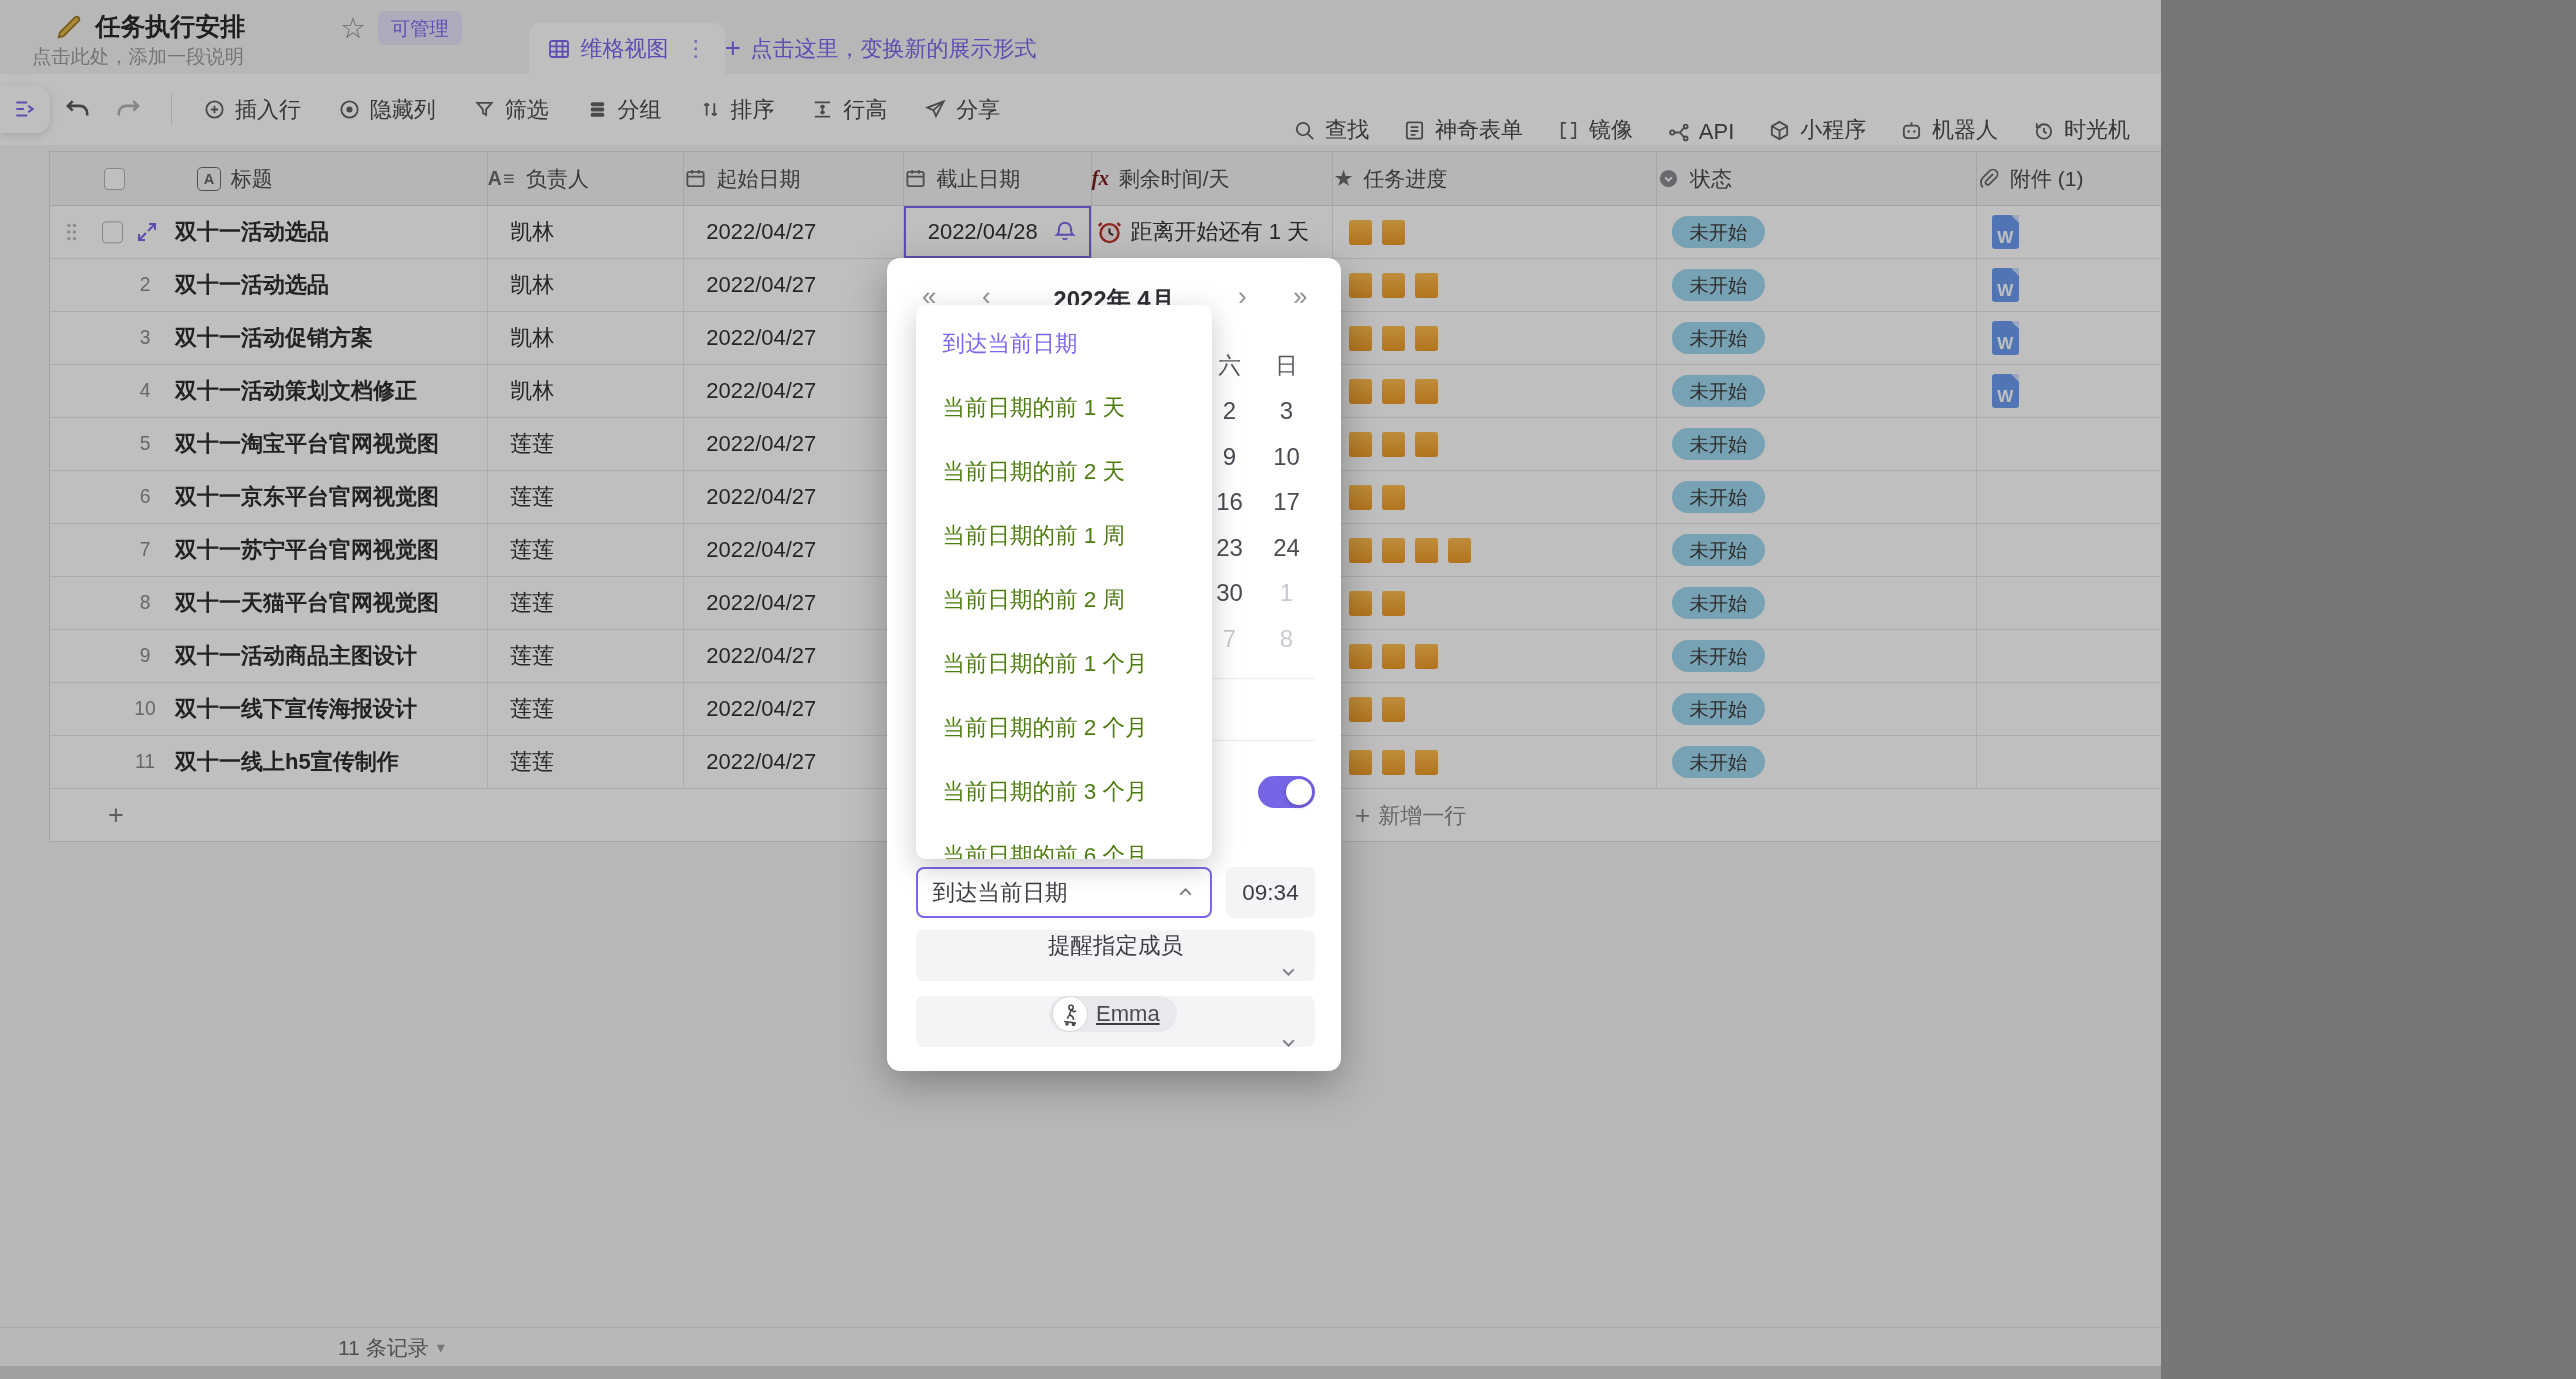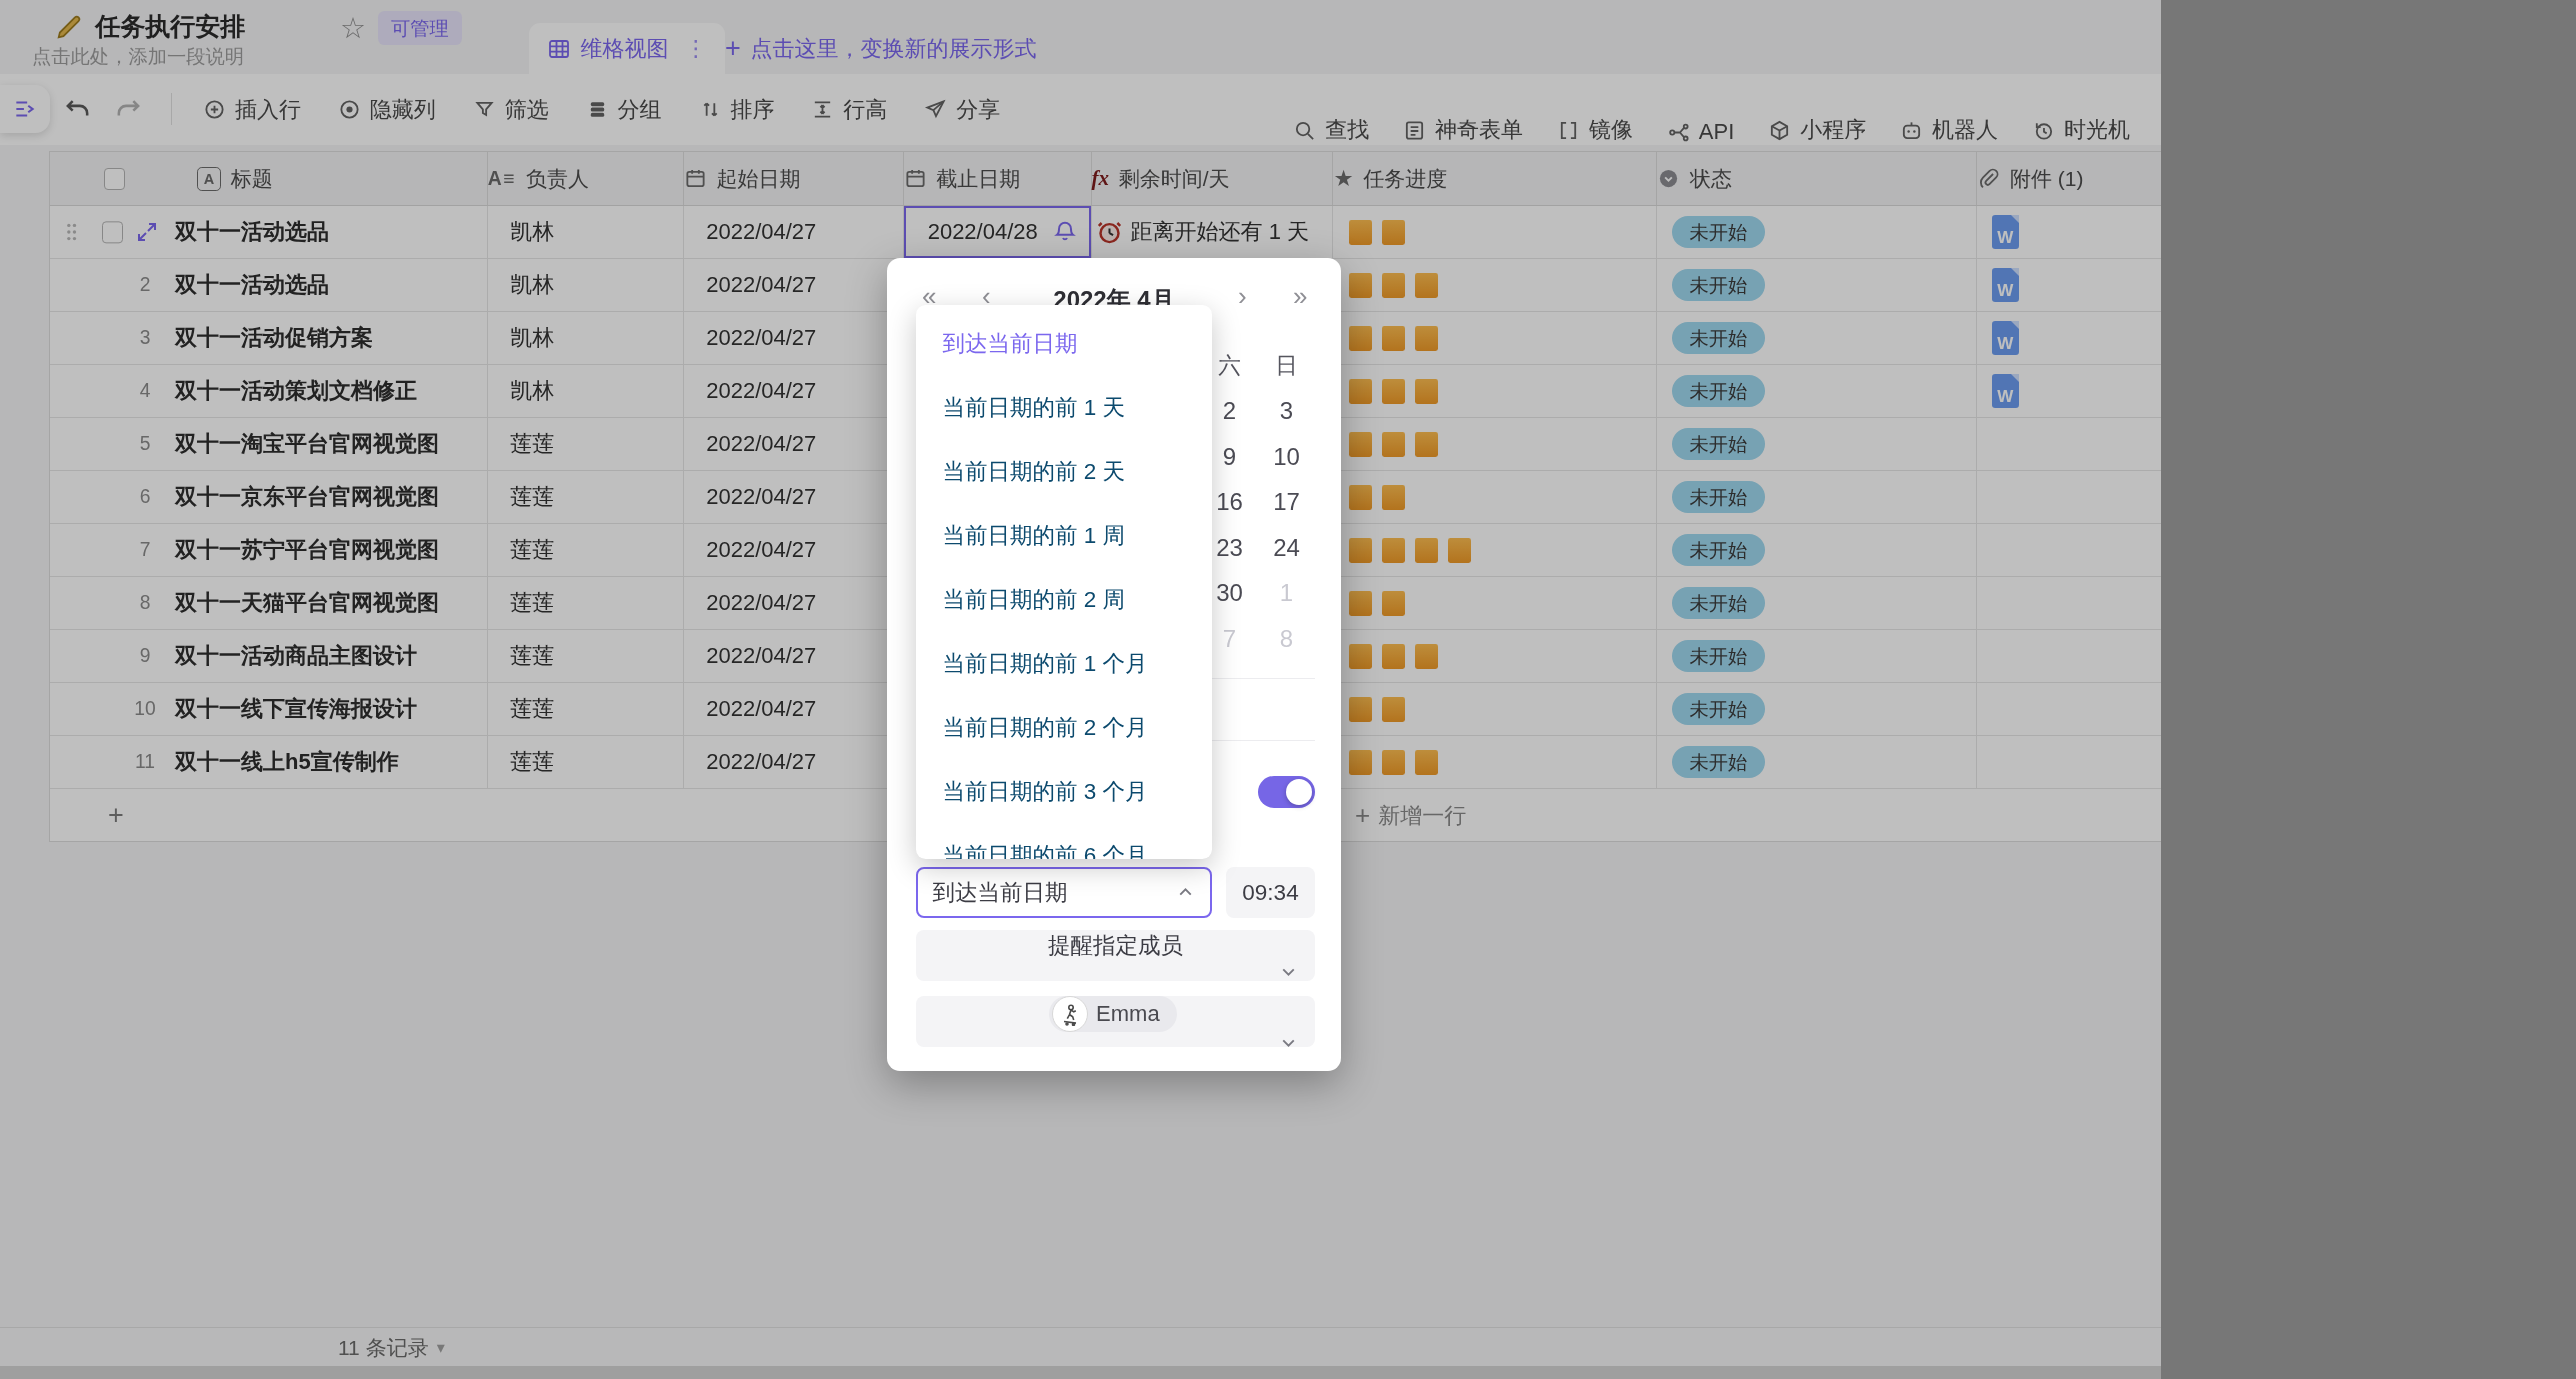--- a/index.html
+++ b/index.html
@@ -115,27 +115,27 @@
   .sel1{position:absolute;left:29px;top:609px;width:296px;height:51px;border:2.4px solid var(--accent);border-radius:8px;
         box-sizing:border-box;display:flex;align-items:center;padding:0 14.5px;font-size:22.5px;color:#3c3c44;background:#fff;}
   .timebox{position:absolute;left:339px;top:609px;width:89px;height:51px;background:#f4f4f6;border-radius:8px;
         display:flex;align-items:center;justify-content:center;font-size:22.5px;color:#3c3c44;}
   .sel2{position:absolute;left:29px;width:399px;height:51px;background:#f4f4f6;border-radius:8px;box-sizing:border-box;
         display:flex;align-items:center;padding:0 16px;font-size:22.5px;color:#3c3c44;flex-direction:column;}
   .sel2.notify{top:672px;}
   .sel2.member{top:738px;}
   .chev{margin-left:auto;color:#7a7a82;}
   .chip{display:flex;align-items:center;height:40px;background:#e9e9ed;border-radius:22px;padding:0 17.7px 0 3.2px;gap:8px;
-        margin-left:-4.8px;}
+        margin-left:-4.8px;text-decoration:underline;}
   .chip .cav{width:34px;height:34px;border-radius:50%;background:#fff;border:0.8px solid #d8d8d8;
         display:flex;align-items:center;justify-content:center;}
   .chip .cname{font-size:22px;color:#4a4a50;}
   .dropdown{position:absolute;left:29px;top:47px;width:296px;height:554px;background:#fff;border-radius:9.7px;
         box-shadow:0 8px 29px rgba(0,0,0,.22);padding-top:6.4px;box-sizing:border-box;overflow:hidden;z-index:5;}
-  .opt{height:64px;display:flex;align-items:center;padding-left:26.6px;font-size:22.5px;color:#0c4a6e;white-space:nowrap;}
+  .opt{height:64px;display:flex;align-items:center;padding-left:26.6px;font-size:22.5px;color:#4d7c0f;white-space:nowrap;}
   .opt.active{color:var(--accent);}
 </style>
 </head>
 <body>
 
 <div id="app" style="--accent: #7b67ee; --toggle: #7666e6; --status: #9fd8ef; --wblue: #6d9df0;">
 
   <div class="topbar">
     <div class="doc-title-row">
       <span class="icon">

